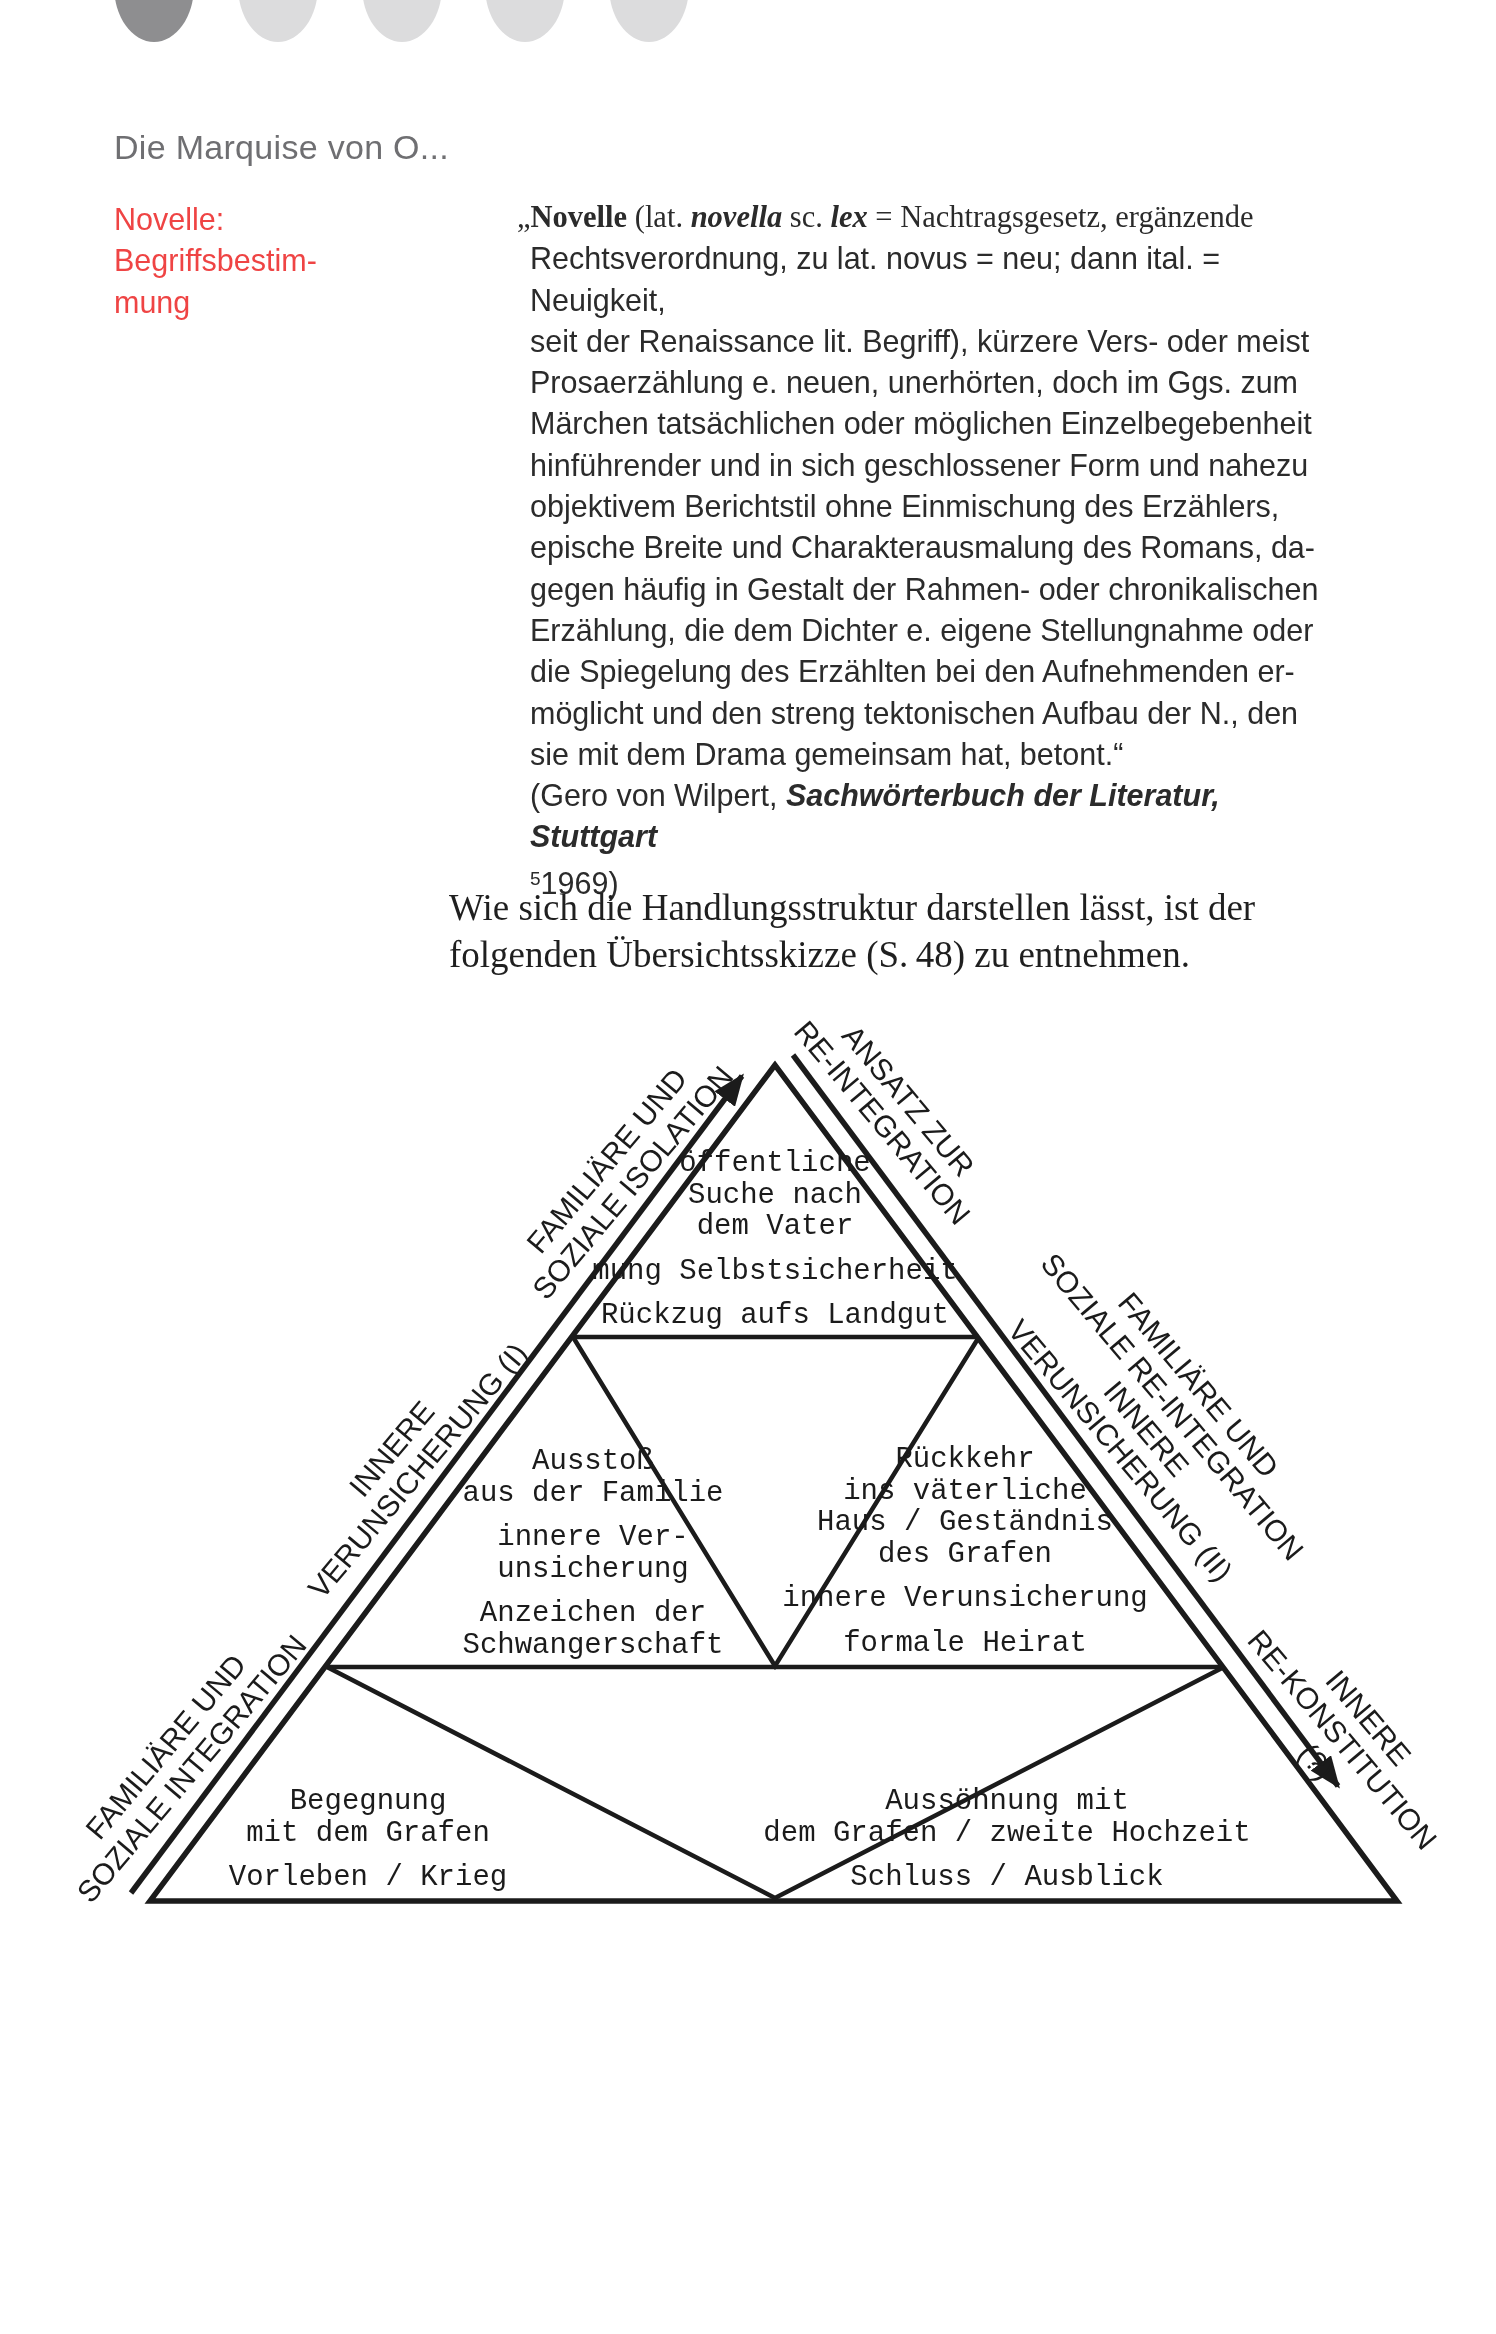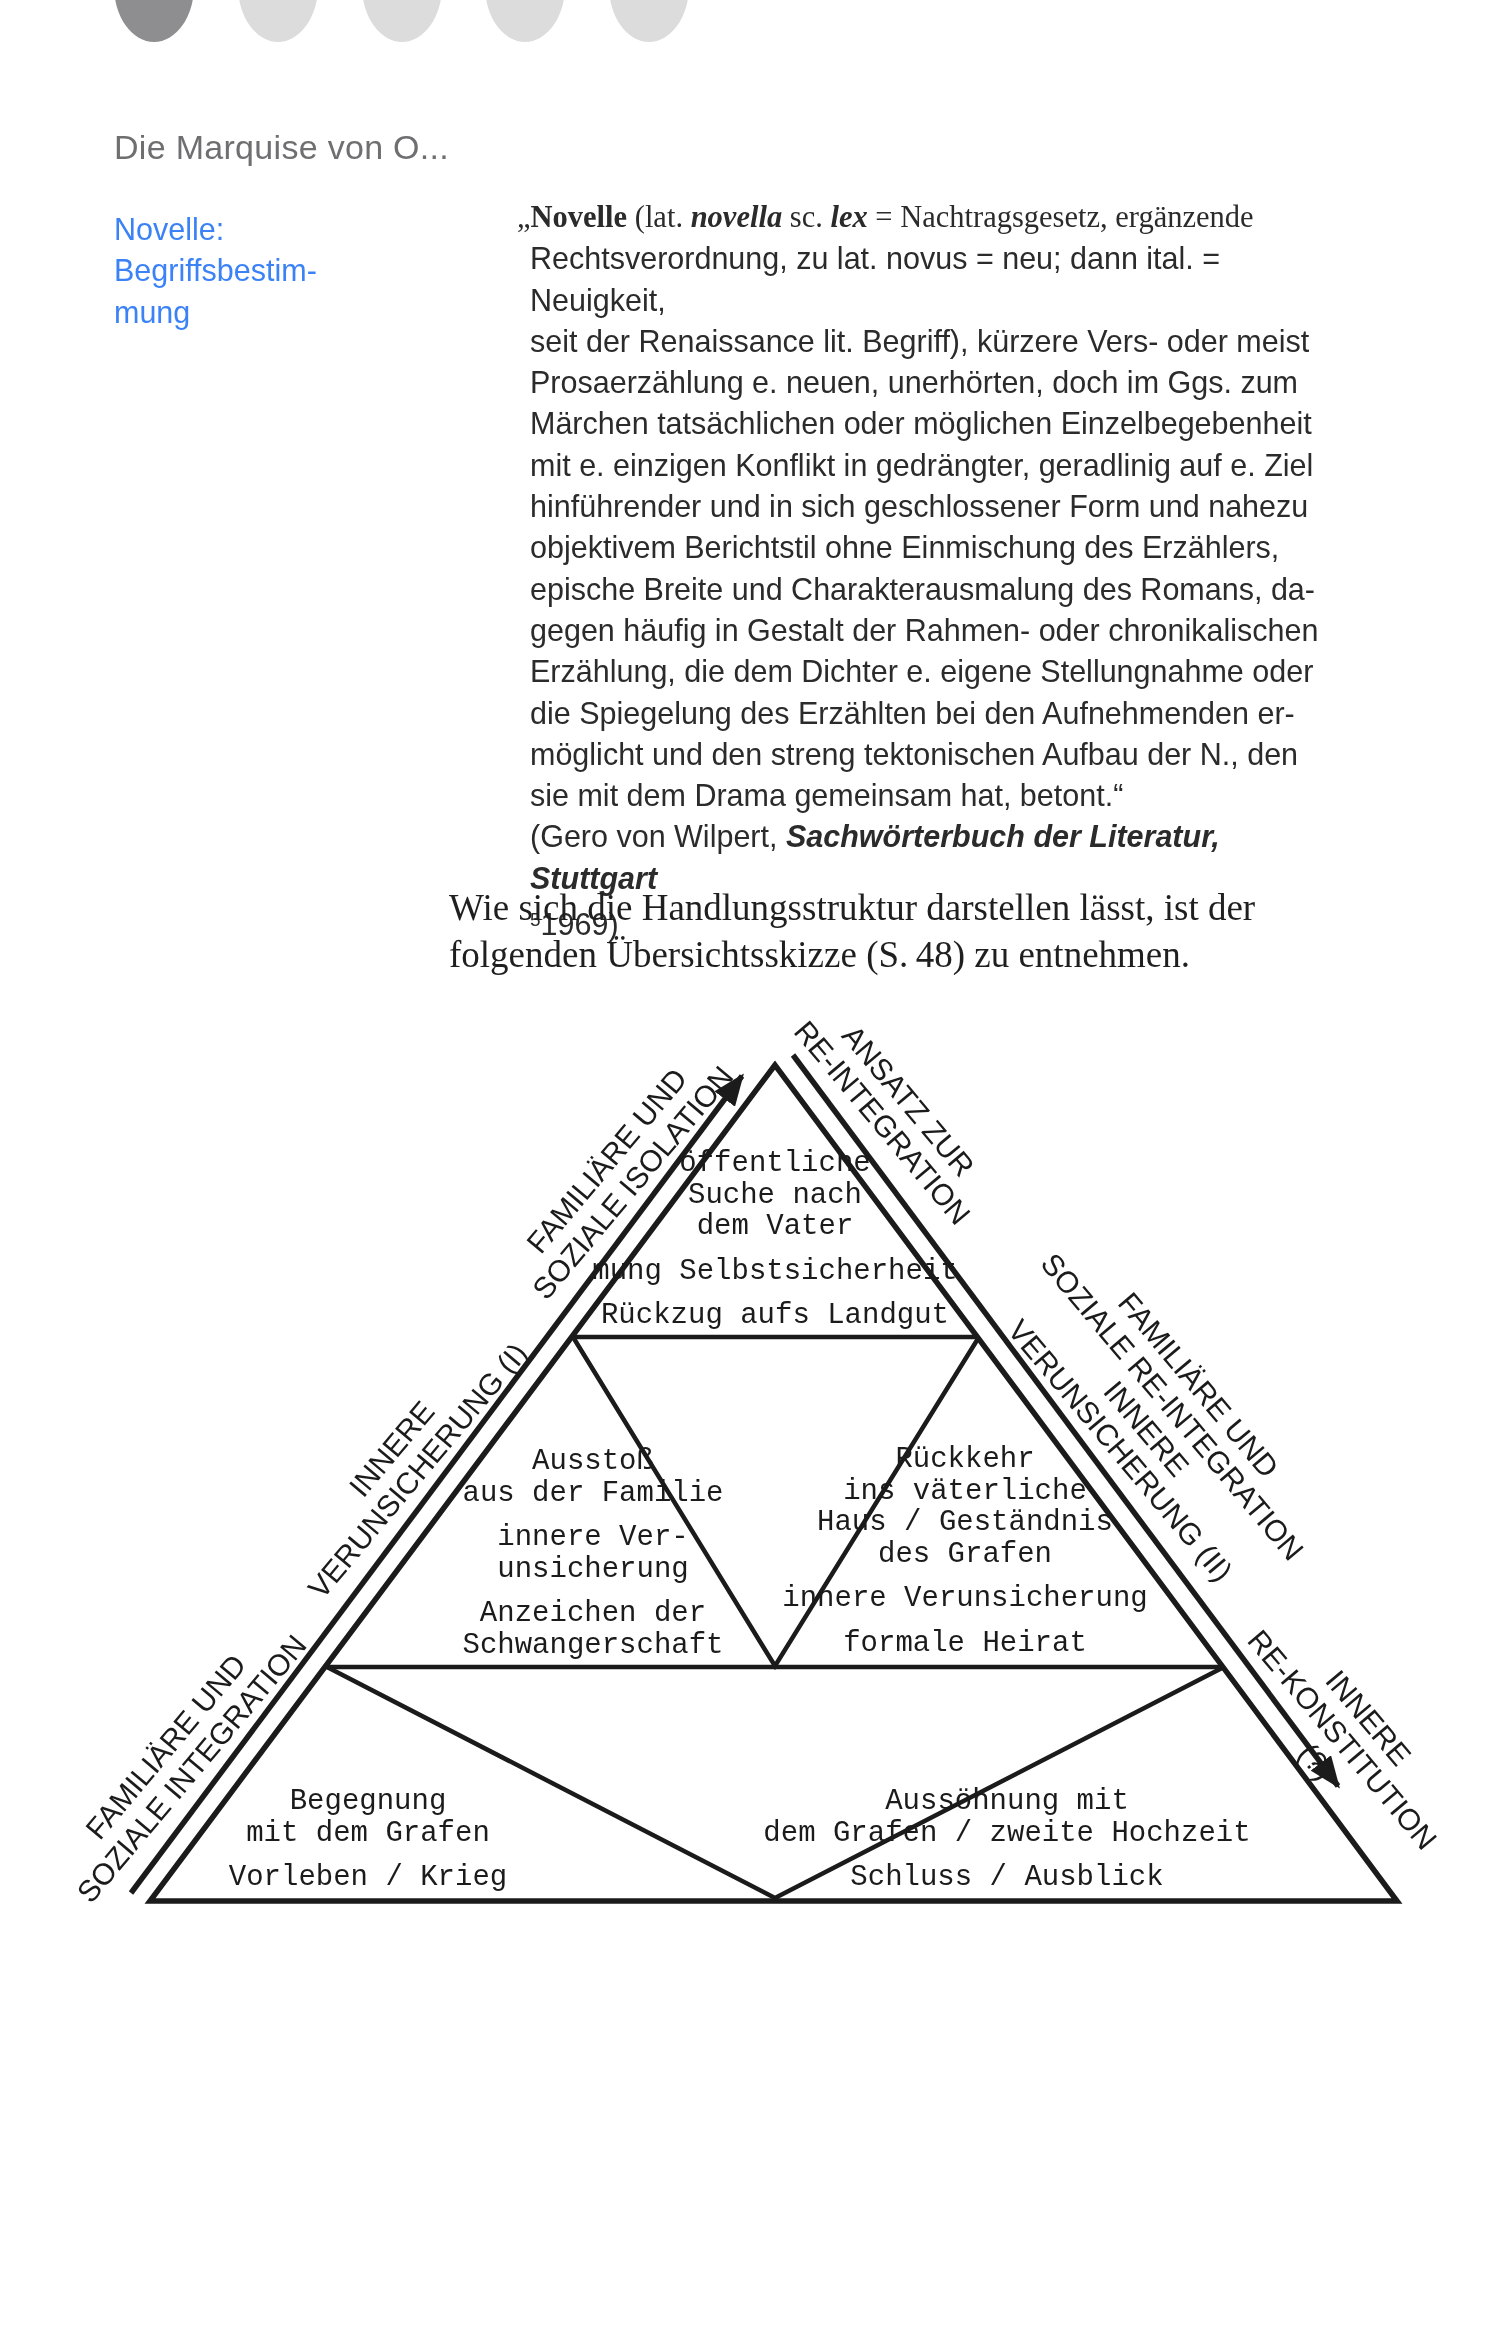--- a/index.html
+++ b/index.html
@@ -7,21 +7,21 @@
         font-family:"Liberation Sans", sans-serif;color:#2b2b2b;}
 
   
   .dots{position:absolute;left:0;top:0;width:100%;height:60px;}
   .dot{position:absolute;top:-70px;width:80px;height:112px;border-radius:50%;}
   .dot.active{background:#8e8e90;}
   .dot.inactive{background:#dcdcdd;}
 
   .header-title{position:absolute;left:114px;top:128px;font-size:34px;color:#6f6f72;letter-spacing:0.3px;}
 
-  .margin-note{position:absolute;left:114px;top:209px;font-size:30.5px;line-height:41.3px;color:#3b82f6;}
+  .margin-note{position:absolute;left:114px;top:199px;font-size:30.5px;line-height:41.3px;color:#ef4444;}
 
   .definition{position:absolute;left:530px;top:197px;width:800px;font-size:30.5px;line-height:41.3px;color:#2b2b2b;}
   .definition .line:first-child{text-indent:-13px;font-family:Liberation Serif, serif;}
   .seg-r{font-weight:normal;}
   .seg-b{font-weight:bold;}
   .seg-bi{font-weight:bold;font-style:italic;}
   .seg-sup{font-size:19px;vertical-align:9px;}
 
   .intro-heading{position:absolute;left:449px;top:884px;width:940px;
         font-family:"Liberation Serif", serif;font-size:37px;line-height:47px;color:#1f1f1f;}
@@ -59,21 +59,20 @@
       <div class="line">Begriffsbestim-</div>
       <div class="line">mung</div>
     </div>
 
   <div class="definition">
       <div class="line"><span class="seg-r">„</span><span class="seg-b">Novelle</span><span class="seg-r"> (lat. </span><span class="seg-bi">novella</span><span class="seg-r"> sc. </span><span class="seg-bi">lex</span><span class="seg-r"> = Nachtragsgesetz, ergänzende</span></div>
       <div class="line">Rechtsverordnung, zu lat. novus = neu; dann ital. = Neuigkeit,</div>
       <div class="line">seit der Renaissance lit. Begriff), kürzere Vers- oder meist</div>
       <div class="line">Prosaerzählung e. neuen, unerhörten, doch im Ggs. zum</div>
       <div class="line">Märchen tatsächlichen oder möglichen Einzelbegebenheit</div>
-      <div class="line">mit e. einzigen Konflikt in gedrängter, geradlinig auf e. Ziel</div>
       <div class="line">hinführender und in sich geschlossener Form und nahezu</div>
       <div class="line">objektivem Berichtstil ohne Einmischung des Erzählers,</div>
       <div class="line">epische Breite und Charakterausmalung des Romans, da-</div>
       <div class="line">gegen häufig in Gestalt der Rahmen- oder chronikalischen</div>
       <div class="line">Erzählung, die dem Dichter e. eigene Stellungnahme oder</div>
       <div class="line">die Spiegelung des Erzählten bei den Aufnehmenden er-</div>
       <div class="line">möglicht und den streng tektonischen Aufbau der N., den</div>
       <div class="line">sie mit dem Drama gemeinsam hat, betont.“</div>
       <div class="line"><span class="seg-r">(Gero von Wilpert, </span><span class="seg-bi">Sachwörterbuch der Literatur, Stuttgart</span></div>
       <div class="line"><span class="seg-sup">5</span><span class="seg-r">1969)</span></div>

